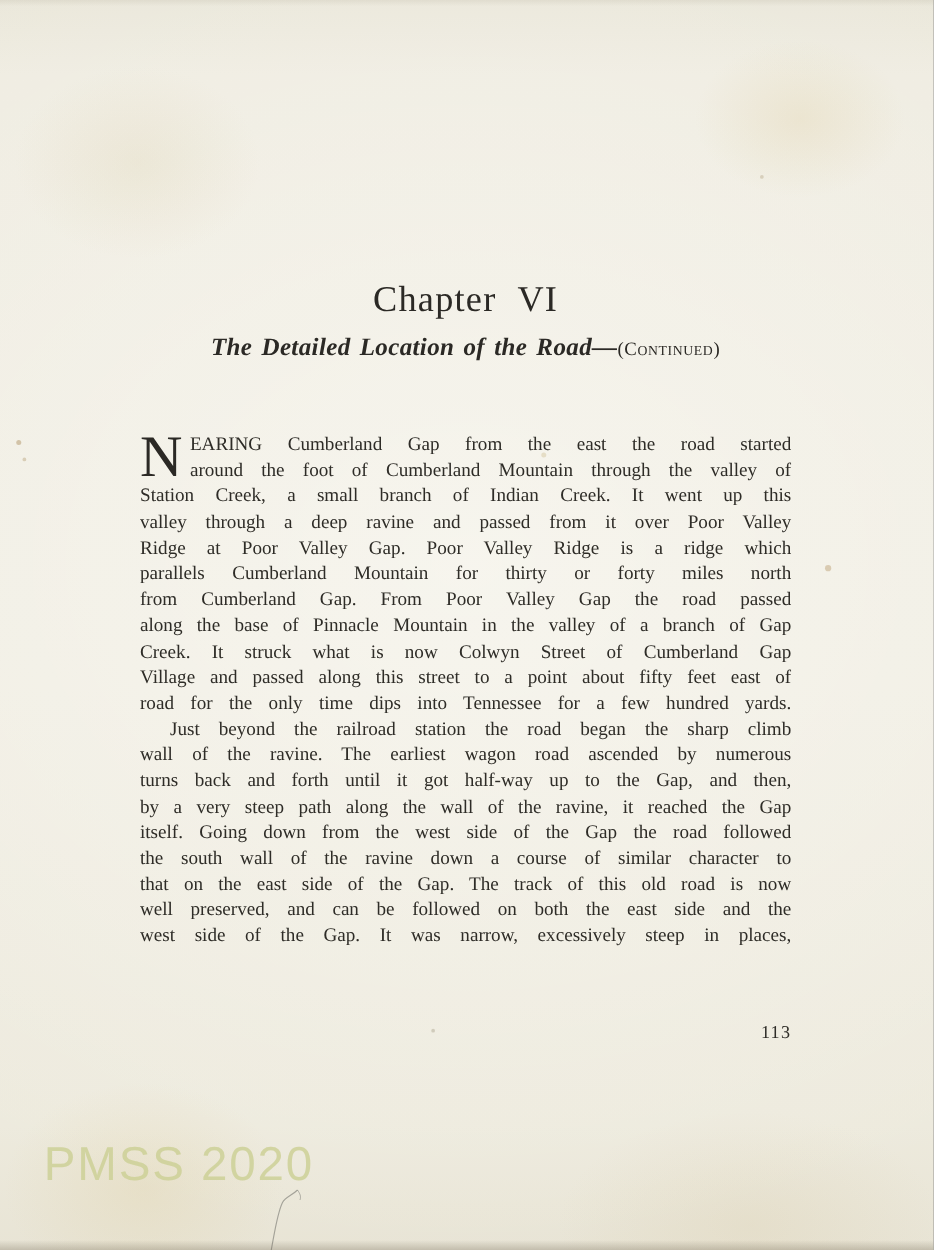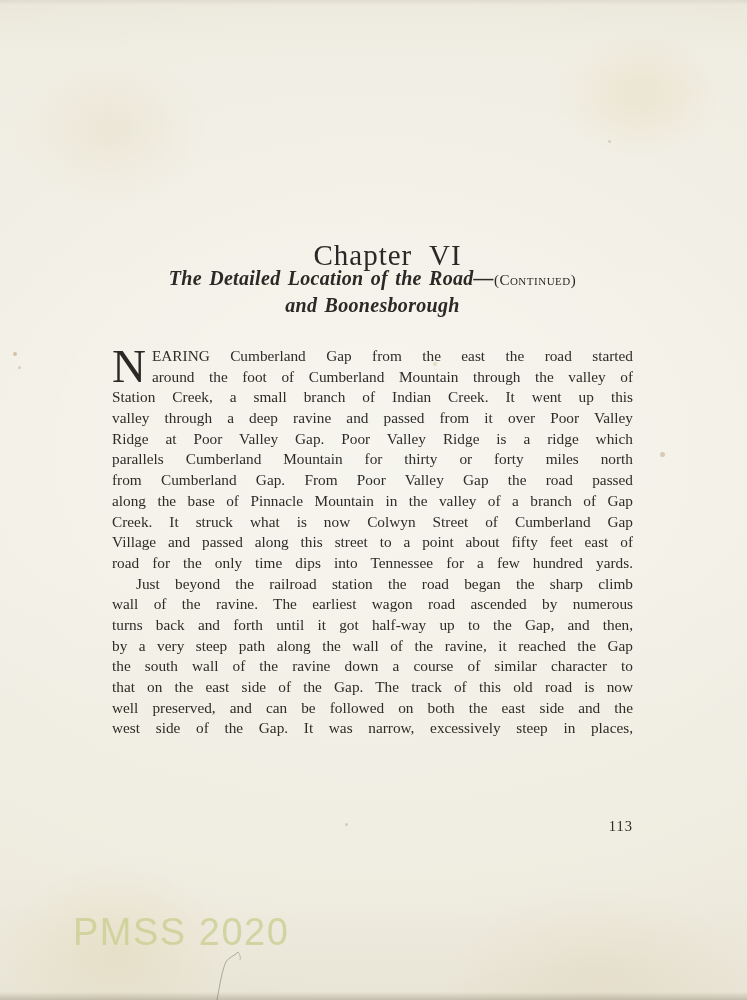--- a/index.html
+++ b/index.html
@@ -36,21 +36,21 @@
   .speck.b { left: 13px;  top: 352px; width: 4px; height: 4px; background: rgba(170,140,92,0.45); }
   .speck.c { left: 18px;  top: 366px; width: 3px; height: 3px; background: rgba(170,140,92,0.35); }
   .speck.d { left: 608px; top: 140px; width: 3px; height: 3px; background: rgba(160,140,100,0.30); }
   .speck.e { left: 433px; top: 362px; width: 4px; height: 4px; background: rgba(200,180,130,0.35); }
   .speck.f { left: 345px; top: 823px; width: 3px; height: 3px; background: rgba(150,140,115,0.35); }
   .scratch { position: absolute; left: 200px; top: 948px; }
 
   
   .chapter {
     position: absolute; top: 224px; left: 112px; width: 521px;
-    margin: 15px; text-align: center;
+    margin: 0; text-align: center;
     font-size: 29px; font-weight: 400; letter-spacing: 1px; word-spacing: 9px;
     color: #2b2925;
   }
   .subtitle {
     position: absolute; top: 266px; left: 92px; width: 561px;
     text-align: center; font-style: italic; font-weight: 700;
     font-size: 20px; line-height: 24.5px; letter-spacing: 0.3px; word-spacing: 2px;
     color: #2b2925;
   }
   .sub-cont {
@@ -81,35 +81,33 @@
   .pagenum {
     position: absolute; top: 818px; left: 112px; width: 521px;
     text-align: right; font-size: 14.5px; letter-spacing: 1px;
   }
 
   .watermark {
     position: absolute; left: 35px; top: 911px;
     font-family: "Liberation Sans", sans-serif;
     font-size: 38px; font-weight: 400; letter-spacing: 1.5px;
     color: rgba(205, 208, 150, 0.85);
-    margin-left: 38px;
   }
 </style>
 </head>
 <body>
 
 <div class="scan-page">
 
   <div class="edge-shadow-top"></div>
 
   <h1 class="chapter">Chapter VI</h1>
 
   <div class="subtitle">
     <div><span class="sub-main">The Detailed Location of the Road—</span><span class="sub-cont">(Continued)</span></div>
-    <div>and Boonesborough</div>
   </div>
 
   <div class="bodytext">
     <div class="para para-1">
       <div class="dropcap">N</div>
       <div>
           <div class="line">EARING Cumberland Gap from the east the road started</div>
           <div class="line">around the foot of Cumberland Mountain through the valley of</div>
           <div class="line">Station Creek, a small branch of Indian Creek. It went up this</div>
           <div class="line">valley through a deep ravine and passed from it over Poor Valley</div>
@@ -121,20 +119,21 @@
           <div class="line">Village and passed along this street to a point about fifty feet east of</div>
           <div class="line">road for the only time dips into Tennessee for a few hundred yards.</div>
         </div>
     </div>
     <div class="para para-2">
       <div>
           <div class="line">Just beyond the railroad station the road began the sharp climb</div>
           <div class="line">wall of the ravine. The earliest wagon road ascended by numerous</div>
           <div class="line">turns back and forth until it got half-way up to the Gap, and then,</div>
           <div class="line">by a very steep path along the wall of the ravine, it reached the Gap</div>
+          <div class="line">itself. Going down from the west side of the Gap the road followed</div>
           <div class="line">the south wall of the ravine down a course of similar character to</div>
           <div class="line">that on the east side of the Gap. The track of this old road is now</div>
           <div class="line">well preserved, and can be followed on both the east side and the</div>
           <div class="line">west side of the Gap. It was narrow, excessively steep in places,</div>
         </div>
     </div>
   </div>
 
   <div class="pagenum">113</div>
 

